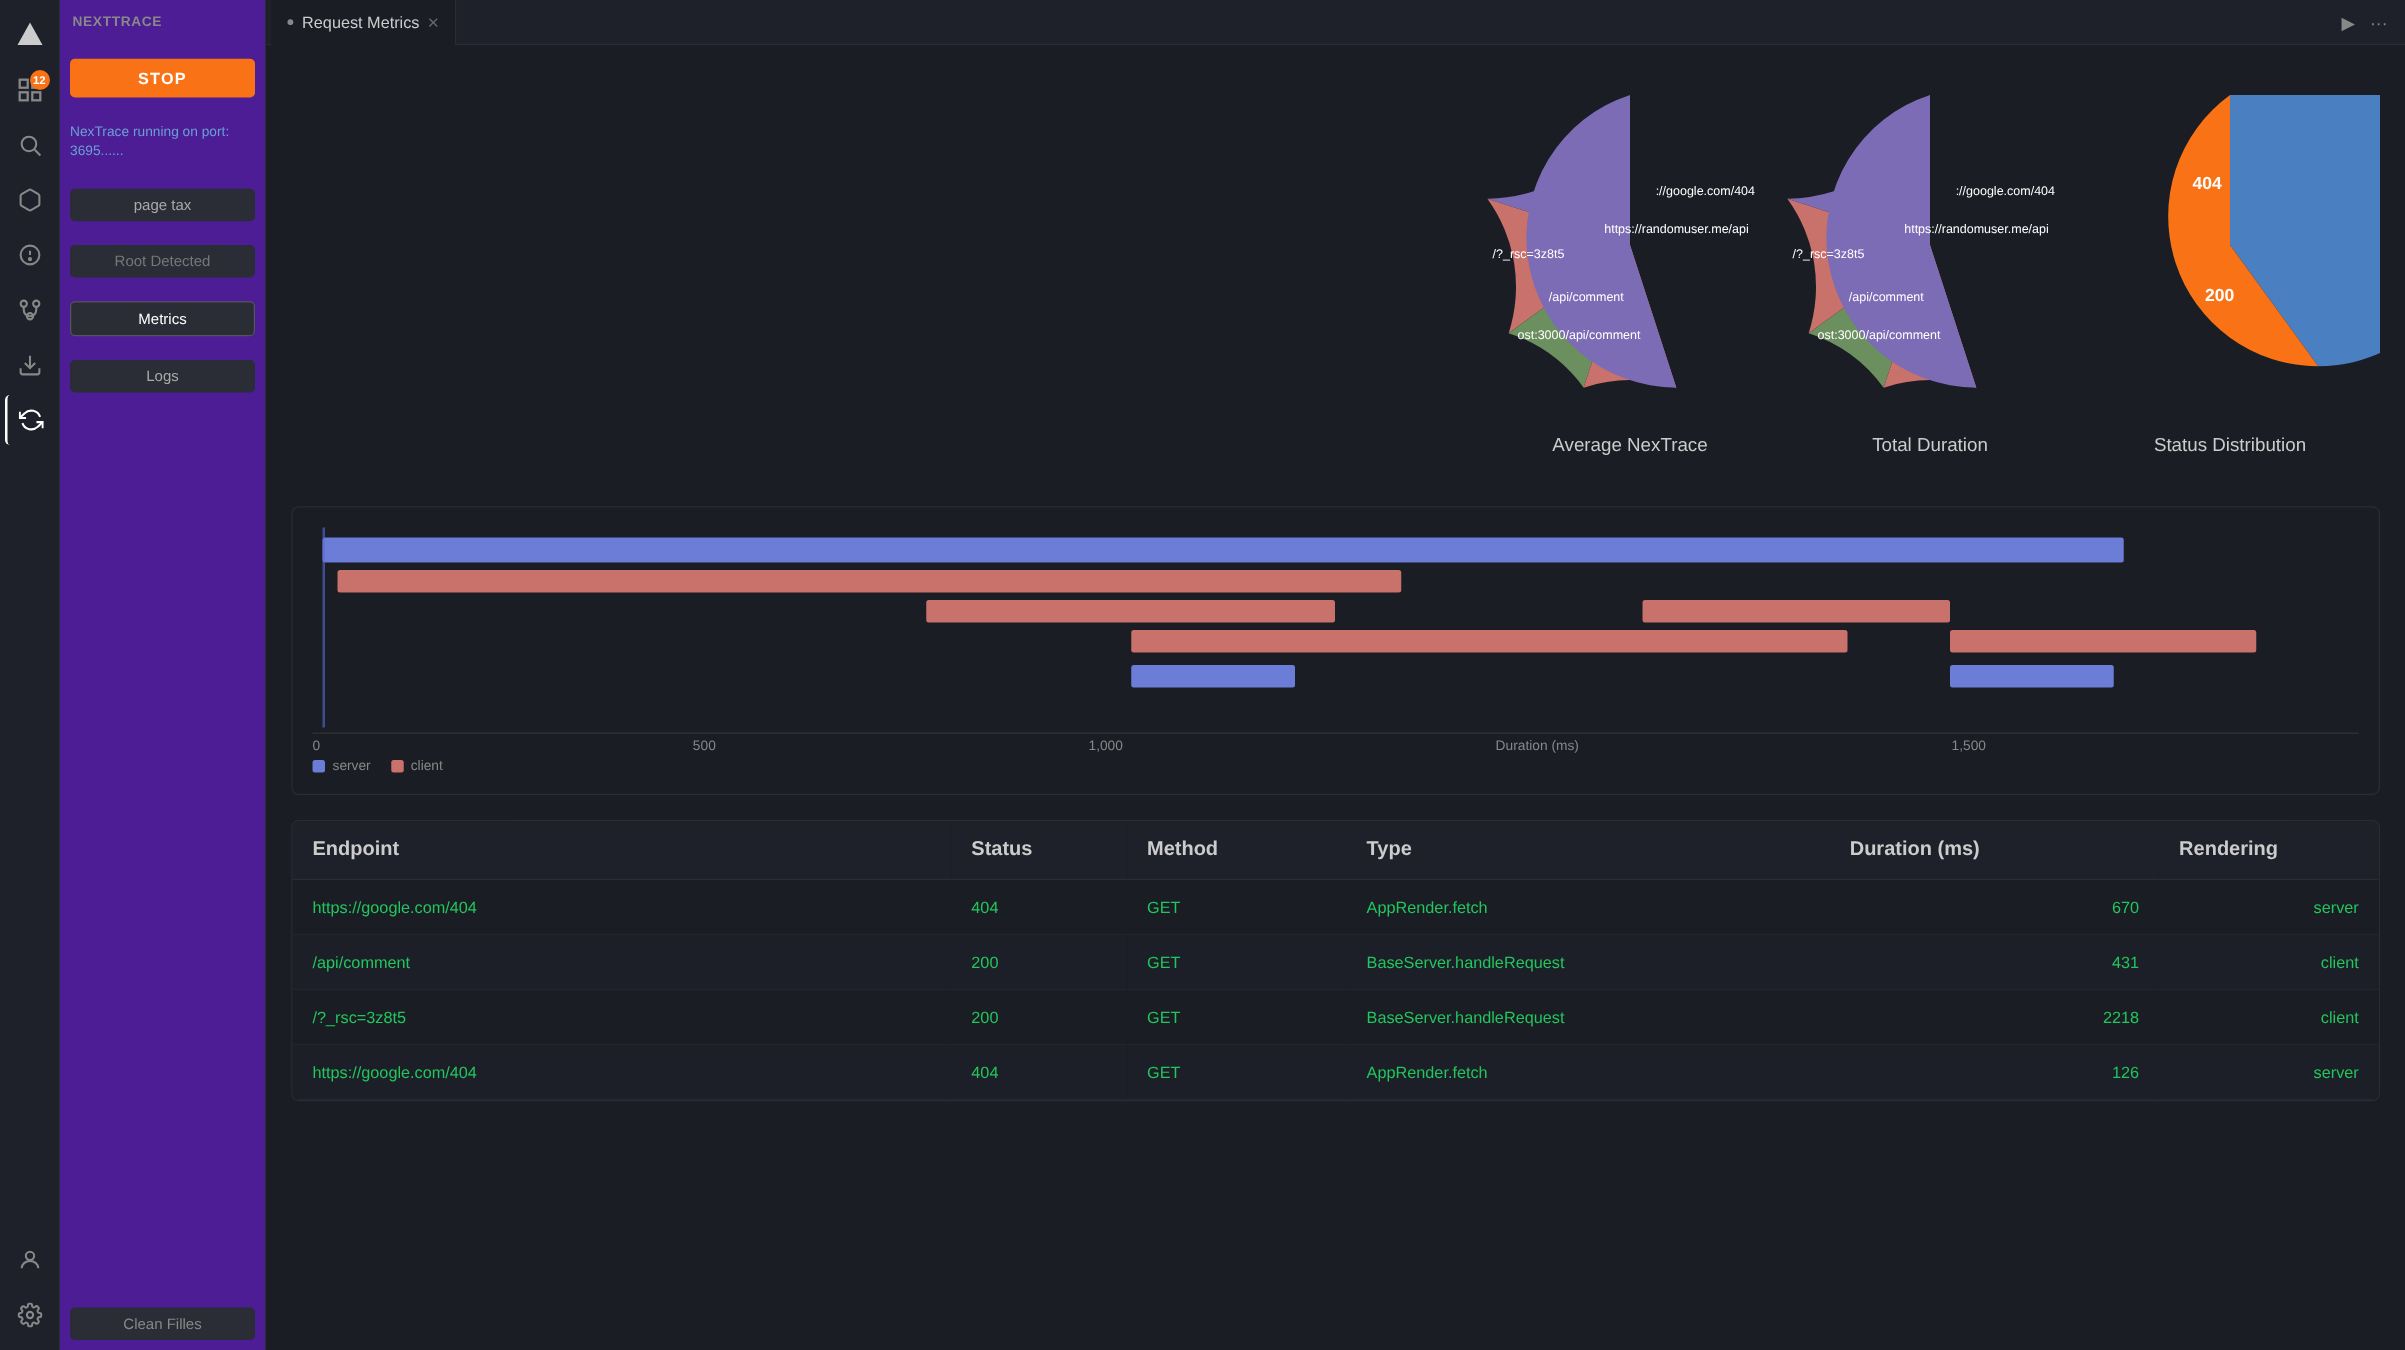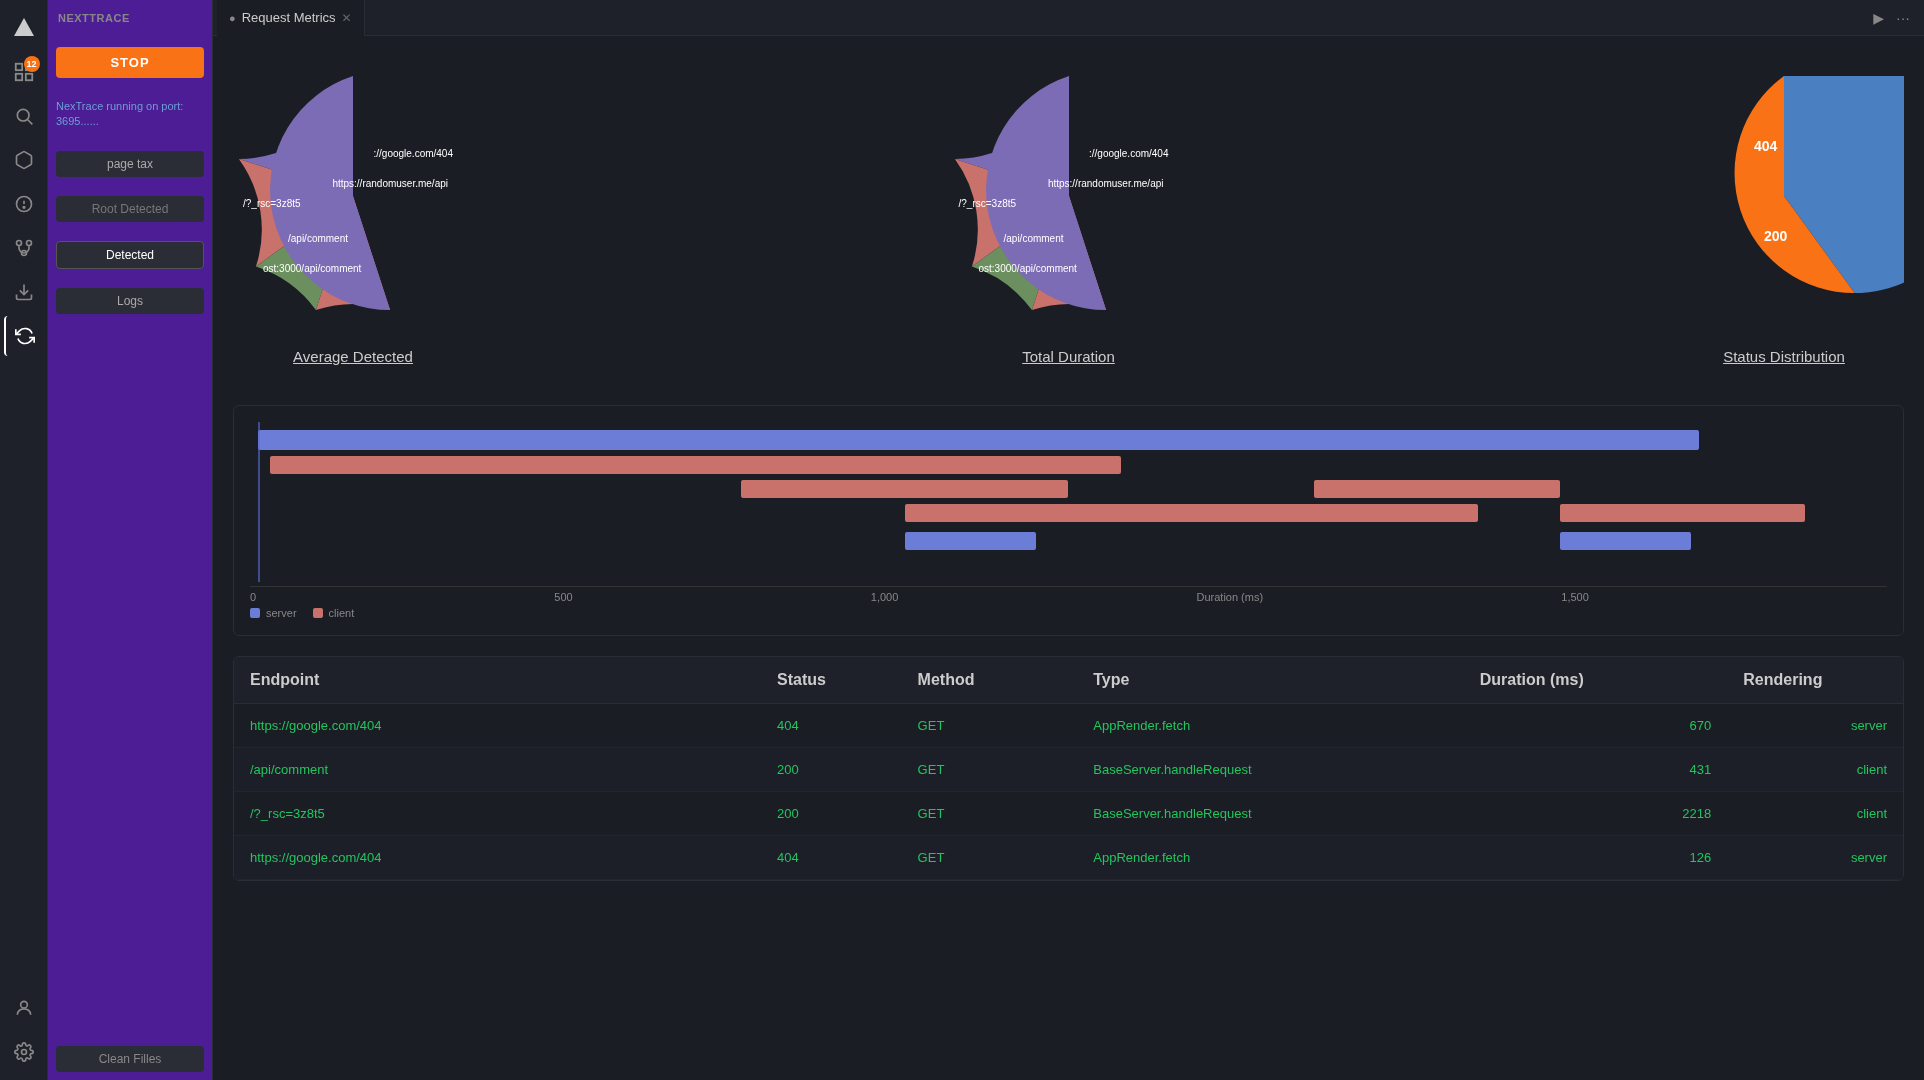--- a/index.html
+++ b/index.html
@@ -187,25 +187,23 @@
       overflow-y: auto;
       padding: 20px;
       display: flex;
       flex-direction: column;
       gap: 20px;
     }
 
     
     .charts-section {
       display: flex;
-      justify-content: space-between;
+      justify-content: flex-end;
       align-items: flex-start;
-      gap: 40px;
       padding: 20px 0;
-      text-decoration: underline;
     }
     .chart-container {
       display: flex;
       flex-direction: column;
       align-items: center;
       gap: 12px;
     }
     .chart-title {
       font-size: 15px;
       color: #ccc;
@@ -360,21 +358,21 @@
     </div>
   </div>
 </div>
 
 <div class="sidebar">
   <div class="sidebar-title">NEXTTRACE</div>
   <button class="stop-btn">STOP</button>
   <div class="running-info">NexTrace running on port: 3695......</div>
   <button class="sidebar-btn">page tax</button>
   <button class="sidebar-btn" style="color:#777;">Root Detected</button>
-  <button class="sidebar-btn active" style="color:#fff; border:1px solid #555;">Detected</button>
+  <button class="sidebar-btn active" style="color:#fff; border:1px solid #555;">Metrics</button>
   <button class="sidebar-btn">Logs</button>
   <div class="sidebar-spacer"></div>
   <button class="clean-filters-btn">Clean Filles</button>
 </div>
 
 <div class="main">
 
   <div class="tab-bar">
     <div class="tab">
       <span style="color:#888; font-size:11px;">●</span>
@@ -405,21 +403,21 @@
           <path d="M0,0 L-0.951,0.309 A1,1,0,0,1,1,0 Z" fill="#7c6bb5"></path>
         </svg>
 
         <div style="position:relative; margin-top:-240px; width:240px; height:240px;">
           <span style="position:absolute; top:60px; right:20px; font-size:10px; color:#fff; white-space:nowrap;">://google.com/404</span>
           <span style="position:absolute; top:110px; left:10px; font-size:10px; color:#fff; white-space:nowrap;">/?_rsc=3z8t5</span>
           <span style="position:absolute; top:90px; right:25px; font-size:10px; color:#fff; white-space:nowrap;">https://randomuser.me/api</span>
           <span style="position:absolute; top:145px; left:55px; font-size:10px; color:#fff; white-space:nowrap;">/api/comment</span>
           <span style="position:absolute; top:175px; left:30px; font-size:10px; color:#fff; white-space:nowrap;">ost:3000/api/comment</span>
         </div>
-        <div style="margin-top:8px;" class="chart-title">Average Detected</div>
+        <div style="margin-top:8px;" class="chart-title">Average NexTrace</div>
       </div>
 
       <div class="chart-container">
         <svg width="240" height="240" viewBox="-1 -1 2 2" style="transform: rotate(-90deg);">
           <path d="M0,0 L1,0 A1,1,0,0,1,0.309,-0.951 Z" fill="#7c6bb5"></path>
           <path d="M0,0 L0.309,-0.951 A1,1,0,0,1,-0.588,-0.809 Z" fill="#c9716b"></path>
           <path d="M0,0 L-0.588,-0.809 A1,1,0,0,1,-0.951,-0.309 Z" fill="#6b8f5e"></path>
           <path d="M0,0 L-0.951,-0.309 A1,1,0,0,1,-0.951,0.309 Z" fill="#c9716b"></path>
           <path d="M0,0 L-0.951,0.309 A1,1,0,0,1,1,0 Z" fill="#7c6bb5"></path>
         </svg>

